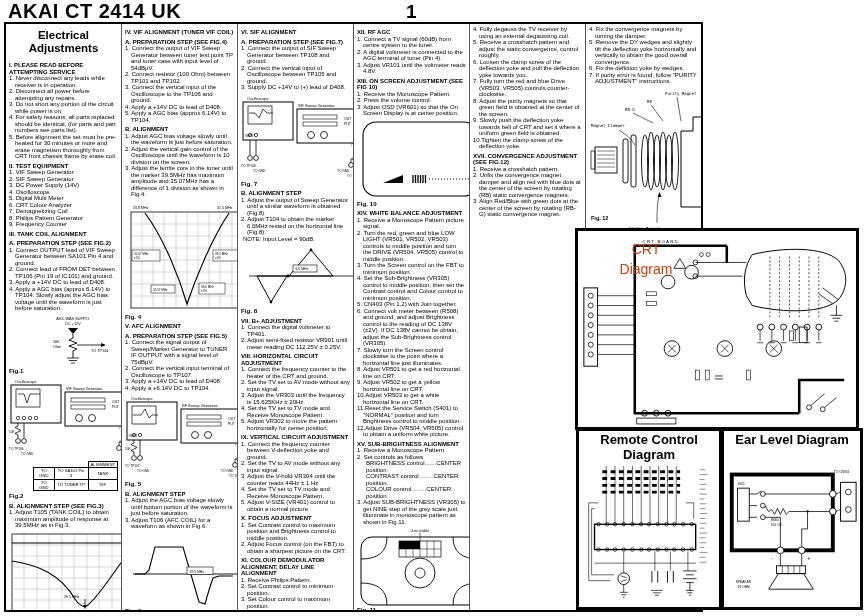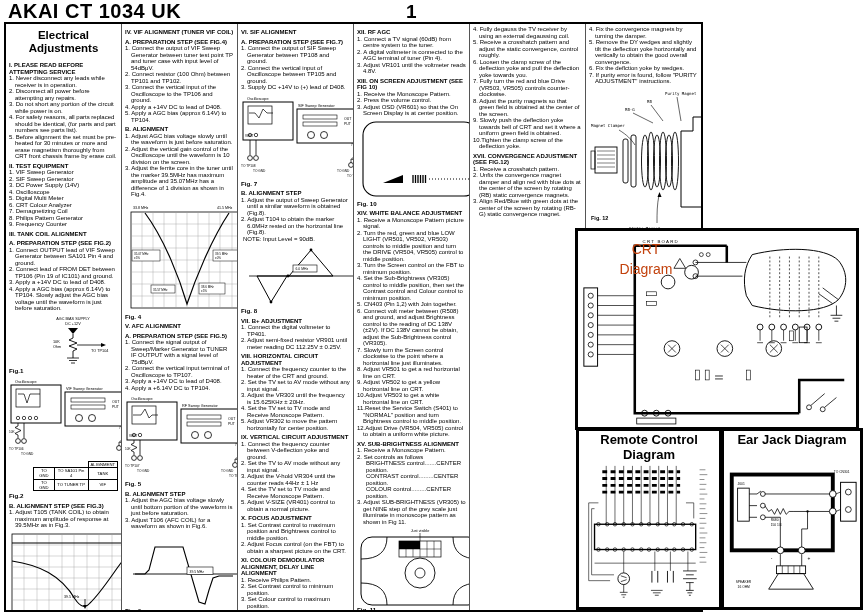--- a/index.html
+++ b/index.html
@@ -30,21 +30,21 @@
 #crt-box{left:569px;top:204px;width:284px;height:202px}
 #crt-title{position:absolute;left:10px;top:8px;width:116px;text-align:center;
   font-size:14px;line-height:20px;font-weight:normal;color:#c2410c;z-index:2}
 #remote-box{left:570px;top:404px;width:146px;height:182px}
 #ear-box{left:715px;top:404px;width:142px;height:182px}
 .diag-title{text-align:center;font-weight:bold;font-size:13px;line-height:15px;margin-top:1px}
 </style>
 </head>
 <body>
 
-<div class="hdr-title">AKAI  CT 1034 UK</div>
+<div class="hdr-title">AKAI  CT 2414 UK</div>
 <div class="hdr-page">1</div>
 
 <div id="main-box">
   <div id="cols">
     <div class="col">
         <div class="b-title">Electrical Adjustments</div>
         <div class="b-h">I. PLEASE READ BEFORE ATTEMPTING SERVICE</div>
         <div class="b-li">1. Never disconnect any leads while receiver is in operation.</div>
         <div class="b-li">2. Disconnect all power before attempting any repairs.</div>
         <div class="b-li">3. Do not short any portion of the circuit while power is on.</div>
@@ -540,21 +540,21 @@
       <path d="M14,104 H118 M44,92 V114 M76,92 V112 M92,92 V112 M110,92 V112" stroke="#000" stroke-width="0.6"></path>
       <circle cx="44" cy="120" r="6" fill="none" stroke="#000" stroke-width="0.9"></circle>
       <path d="M41,117 l6,2 M41,123 l6,-2 M44,126 V134 M40,134 h8 M41.5,136.5 h5 M43,139 h2" stroke="#000" stroke-width="0.7"></path>
       <path d="M73,112 V124 M79,112 V124 M89,112 V124 M95,112 V124" stroke="#000" stroke-width="0.9"></path>
       <path d="M105,112 H119 M108,116 H116 M105,120 H119 M108,124 H116 M112,124 V132 M108,132 h8 M109.5,134.5 h5 M111,137 h2" stroke="#000" stroke-width="0.8"></path>
       <path d="M72,132 h12 M74,134.5 h8 M76,137 h4" stroke="#000" stroke-width="0.7"></path>
     </svg>
   </div>
 
   <div id="ear-box" class="diagram-box">
-    <div class="diag-title">Ear Jack Diagram</div>
+    <div class="diag-title">Ear Level Diagram</div>
     <svg width="136" height="156" viewBox="0 0 140 152" style="display:block;margin:2px auto 0">
       <rect x="8" y="22" width="104" height="78" fill="none" stroke="#000" stroke-width="4"></rect>
       <text x="113" y="20" font-size="3.4">TO CN301</text>
       <rect x="120" y="30" width="16" height="40" fill="none" stroke="#000" stroke-width="1"></rect>
       <circle cx="128" cy="40" r="3" fill="none" stroke="#000" stroke-width="0.8"></circle>
         <circle cx="128" cy="58" r="3" fill="none" stroke="#000" stroke-width="0.8"></circle>
       <text x="14" y="33" font-size="3.4">J601</text>
       <rect x="14" y="36" width="12" height="34" fill="none" stroke="#000" stroke-width="0.9"></rect>
       <path d="M26,42 L34,42 L38,39 M26,54 H34 M26,66 H34" stroke="#000" stroke-width="0.8" fill="none"></path>
       <circle cx="40" cy="42" r="2.5" fill="none" stroke="#000" stroke-width="0.8"></circle>

